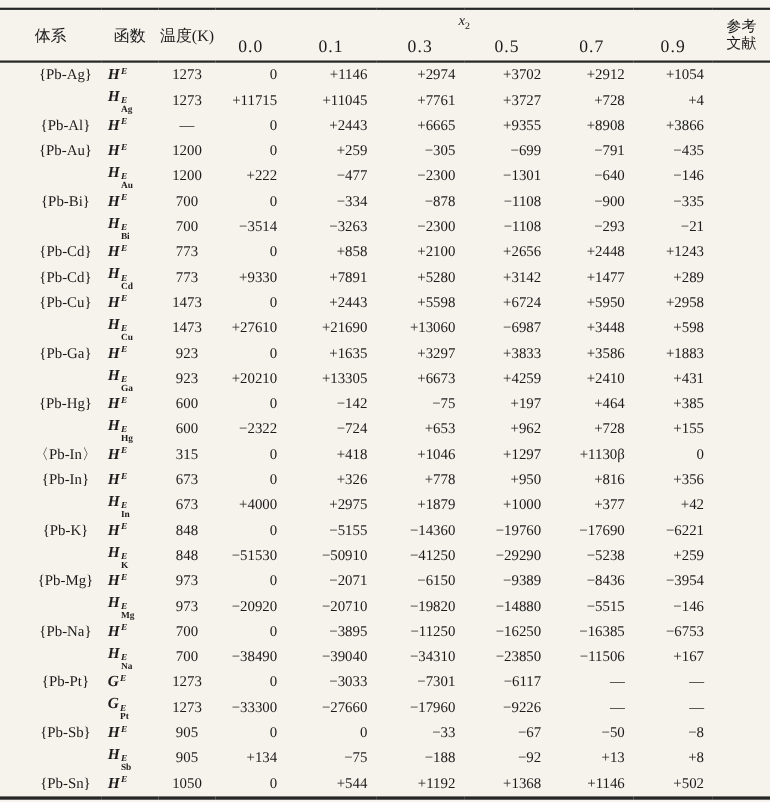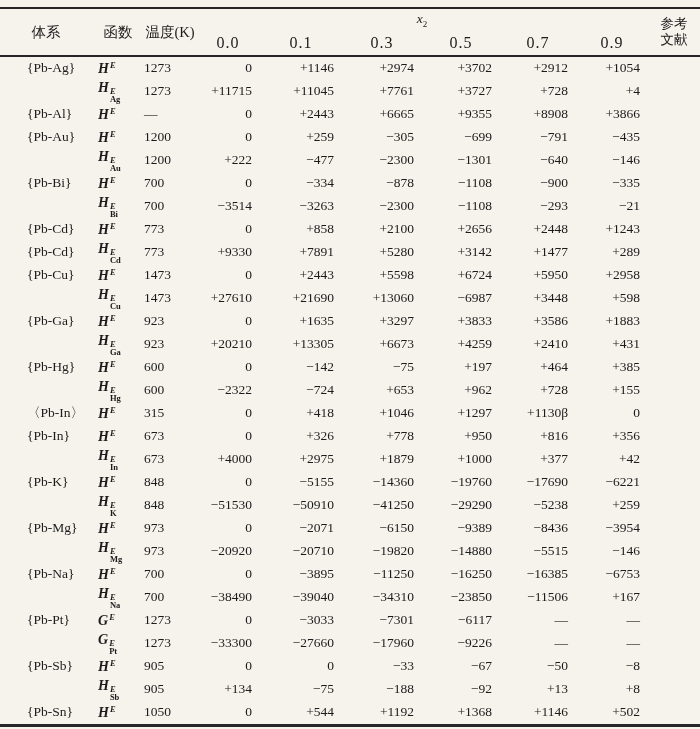--- a/index.html
+++ b/index.html
@@ -62,23 +62,23 @@
   th.hd-x2 sub { font-size: 9px; }
   th.hd-xval { text-align: center; font-size: 16px; letter-spacing: 1px; }
 
   tbody td {
     height: 22.9px;
     font-size: 13.5px;
     padding: 0;
     vertical-align: middle;
     white-space: nowrap;
   }
-  td.sys  { text-align: left; padding-left: 27px; font-size: 13.5px; }
+  td.sys  { text-align: center; padding-left: 27px; font-size: 13.5px; }
   td.fn   { text-align: left; padding-left: 6px; font-weight: bold; }
-  td.tmp  { }
+  td.tmp  { text-align: center; }
   td.val  { text-align: right; padding-right: 8px; }
   td.ref  { text-align: center; }
 
   .fbase { font-style: italic; font-size: 14px; }
   .fstack {
     display: inline-flex;
     flex-direction: column;
     align-items: flex-start;
     vertical-align: -2px;
     line-height: 0.95;

